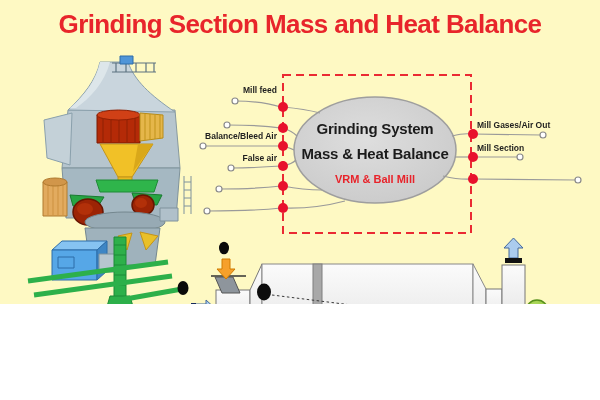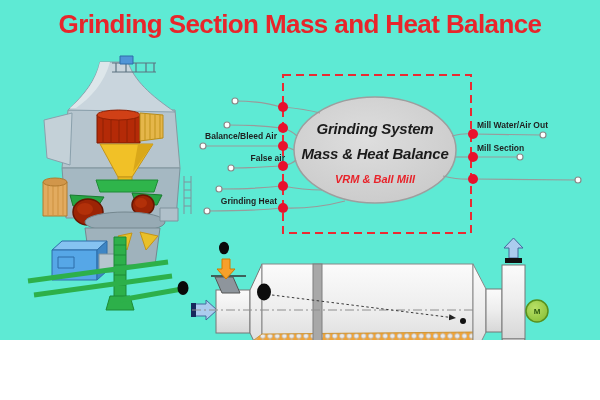--- a/index.html
+++ b/index.html
@@ -1,23 +1,23 @@
 <!DOCTYPE html>
 <html><head>
 <meta charset="utf-8">
 <style>
   html,body{margin:0;padding:0;background:#fff;}
-  .stage{position:relative;width:600px;height:340px;background:#5eead4;overflow:hidden;
+  .stage{position:relative;width:600px;height:304px;background:#fef9c3;overflow:hidden;
          font-family:"Liberation Sans", sans-serif;}
   .title{position:absolute;top:9px;left:0;right:0;text-align:center;
          font-size:26px;font-weight:700;letter-spacing:-0.6px;color:#e8252b;}
   .lbl{position:absolute;font-size:8.5px;font-weight:700;color:#1f1f1f;white-space:nowrap;z-index:3;}
   .lbl.r{width:120px;text-align:right;}
   .ell-line{position:absolute;left:375px;transform:translateX(-50%);white-space:nowrap;
-            font-weight:700;z-index:3;font-style:italic;}
+            font-weight:700;z-index:3;}
   .ell-main{font-size:15px;color:#1b1b1b;letter-spacing:-0.2px;}
   .ell-sub{font-size:11px;color:#e8232a;}
   svg.art{position:absolute;left:0;top:0;z-index:1;}
 </style>
 </head>
 <body>
 
 <div class="stage">
 
   <div class="title">Grinding Section Mass and Heat Balance</div>
@@ -237,20 +237,20 @@
 
       <circle cx="537" cy="311" r="11" fill="url(#gMotor)" stroke="#57901c" stroke-width="1.5"></circle>
       <text x="537" y="314" text-anchor="middle" font-size="8" font-weight="bold" fill="#2c5a0e">M</text>
     </g>
   </svg>
 
   <div class="ell-line ell-main" style="top:120px">Grinding System</div>
   <div class="ell-line ell-sub" style="top:173px">VRM &amp; Ball Mill</div>
   <div class="ell-line ell-main" style="top:145px">Mass &amp; Heat Balance</div>
 
+  <div class="lbl r" style="left:157px;top:85px">Mill feed</div>
   <div class="lbl r" style="left:157px;top:131px">Balance/Bleed Air</div>
-  <div class="lbl r" style="left:165px;top:153px">False air</div>
-  <div class="lbl r" style="left:157px;top:196px">Grinding Heat</div>
-
-  <div class="lbl" style="left:477px;top:120px">Mill Water/Air Out</div>
+  <div class="lbl r" style="left:157px;top:153px">False air</div>
+
+  <div class="lbl" style="left:477px;top:120px">Mill Gases/Air Out</div>
   <div class="lbl" style="left:477px;top:143px">Mill Section</div>
 
 </div>
 
 </body></html>

